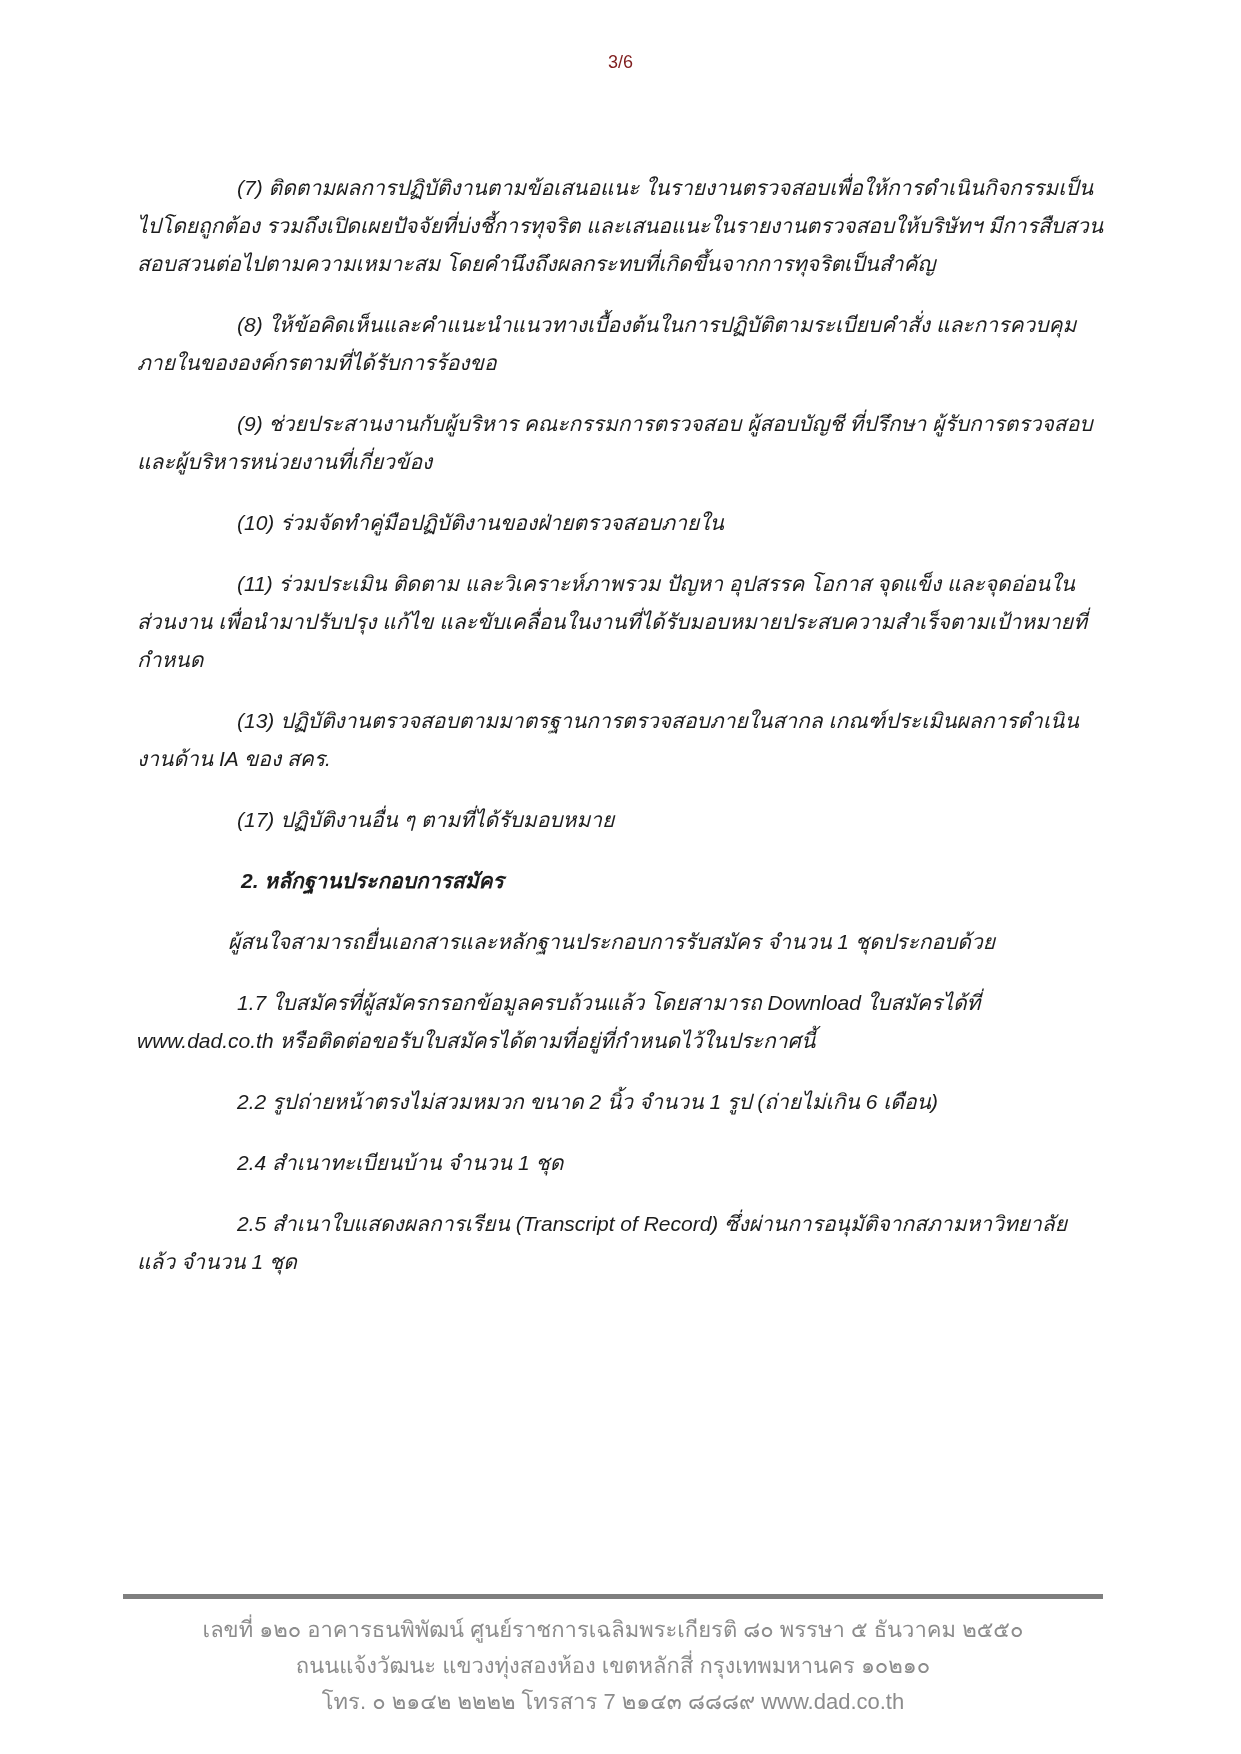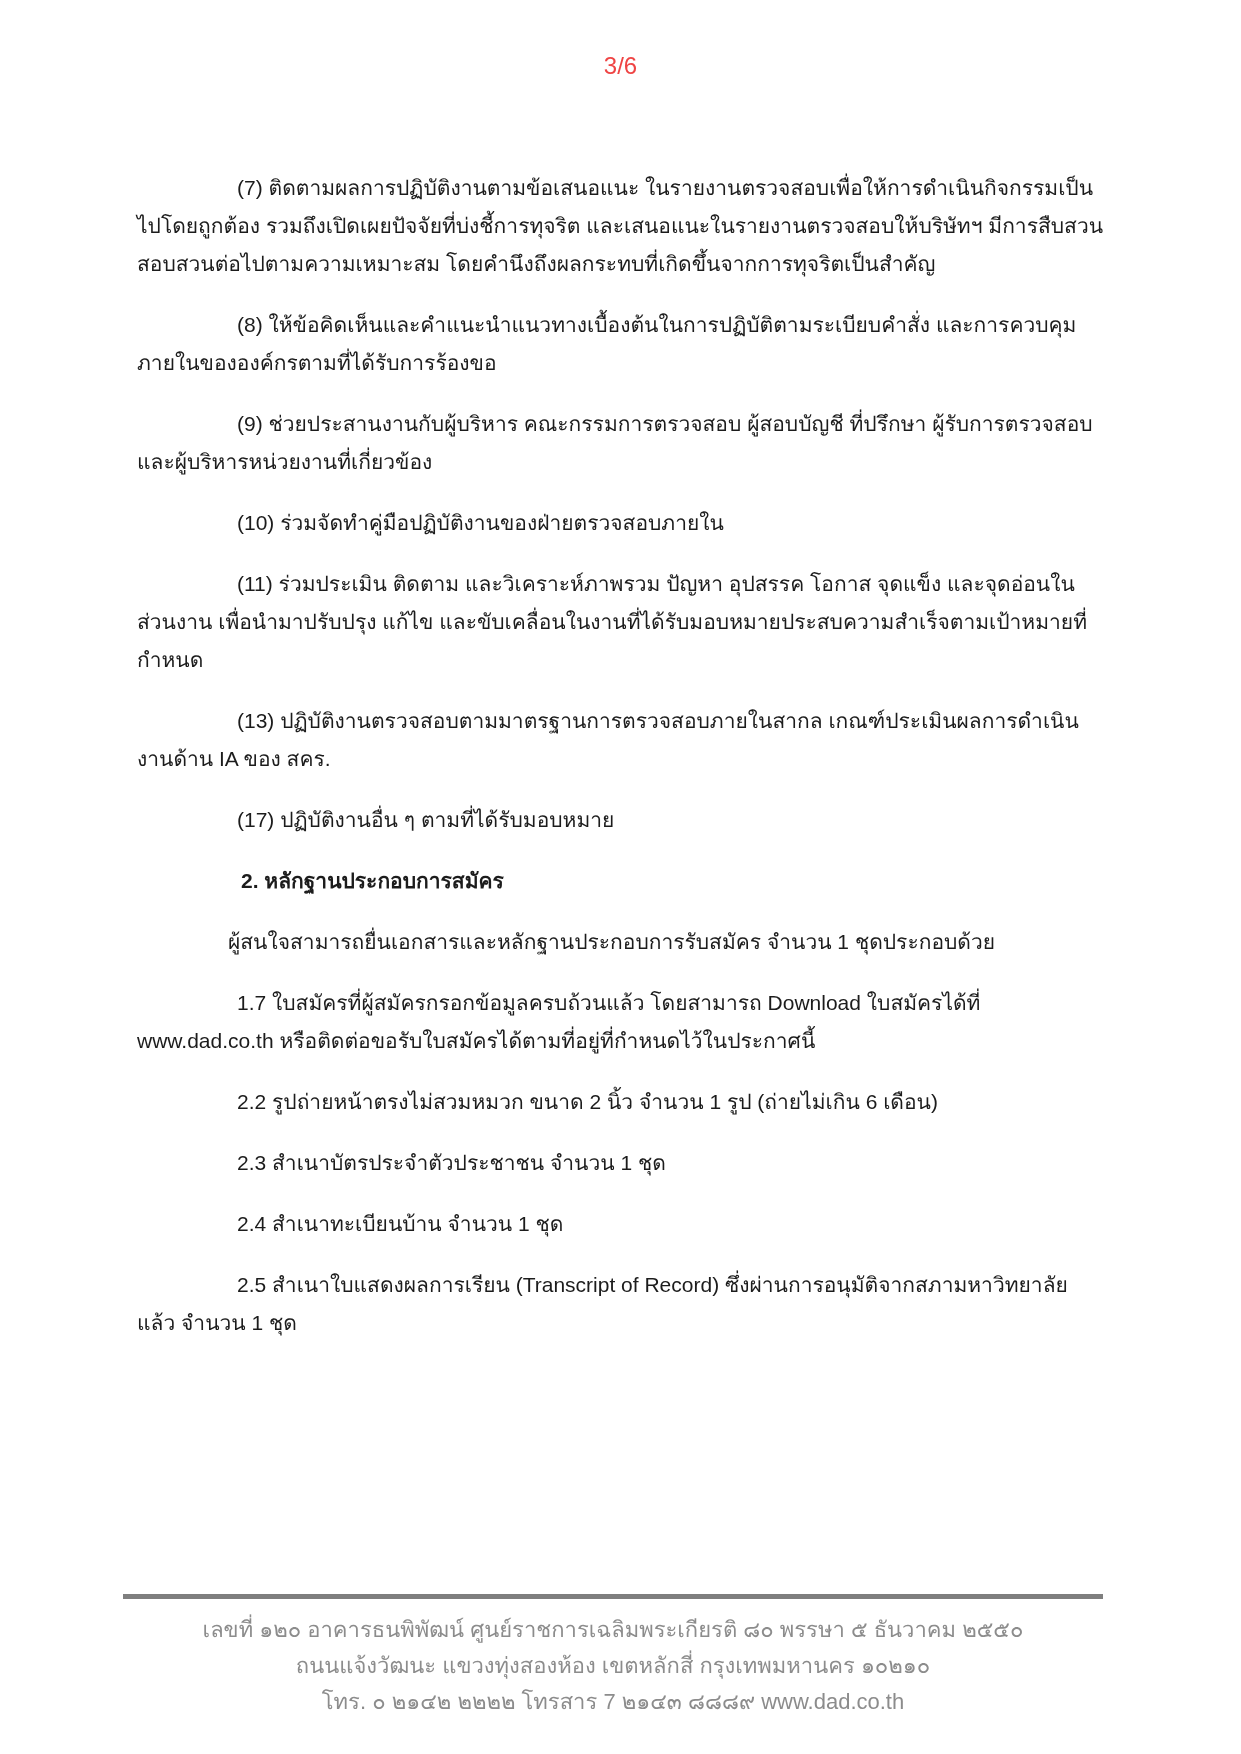--- a/index.html
+++ b/index.html
@@ -16,31 +16,32 @@
     font-family: "Liberation Sans", "DejaVu Sans", sans-serif;
     color: #1c1c1c;
     overflow: hidden;
   }
   .page-number {
     position: absolute;
     top: 52px;
     left: 0;
     width: 100%;
     text-align: center;
-    font-size: 24px;
-    color: #ef4444;
+    font-size: 18px;
+    color: #7f1d1d;
   }
   .content {
     position: absolute;
     top: 169px;
     left: 137px;
     width: 967px;
     font-size: 21px;
     line-height: 38px;
     text-align: left;
+    font-style: italic;
   }
   .content p {
     margin: 0 0 23px 0;
     text-indent: 100px;
   }
   .content p.section-heading {
     font-weight: bold;
     text-indent: 104px;
     margin-bottom: 23px;
   }
@@ -83,21 +84,20 @@
     <p>(10) ร่วมจัดทำคู่มือปฏิบัติงานของฝ่ายตรวจสอบภายใน</p>
     <p>(11) ร่วมประเมิน ติดตาม และวิเคราะห์ภาพรวม ปัญหา อุปสรรค โอกาส จุดแข็ง และจุดอ่อนในส่วนงาน เพื่อนำมาปรับปรุง แก้ไข และขับเคลื่อนในงานที่ได้รับมอบหมายประสบความสำเร็จตามเป้าหมายที่กำหนด</p>
     <p>(13) ปฏิบัติงานตรวจสอบตามมาตรฐานการตรวจสอบภายในสากล เกณฑ์ประเมินผลการดำเนินงานด้าน IA ของ สคร.</p>
     <p>(17) ปฏิบัติงานอื่น ๆ ตามที่ได้รับมอบหมาย</p>
 
     <p class="section-heading">2. หลักฐานประกอบการสมัคร</p>
     <p class="section-intro">ผู้สนใจสามารถยื่นเอกสารและหลักฐานประกอบการรับสมัคร จำนวน 1 ชุดประกอบด้วย</p>
 
     <p>1.7 ใบสมัครที่ผู้สมัครกรอกข้อมูลครบถ้วนแล้ว โดยสามารถ Download ใบสมัครได้ที่ www.dad.co.th หรือติดต่อขอรับใบสมัครได้ตามที่อยู่ที่กำหนดไว้ในประกาศนี้</p>
     <p>2.2 รูปถ่ายหน้าตรงไม่สวมหมวก ขนาด 2 นิ้ว จำนวน 1 รูป (ถ่ายไม่เกิน 6 เดือน)</p>
-    <p>2.3 สำเนาบัตรประจำตัวประชาชน จำนวน 1 ชุด</p>
     <p>2.4 สำเนาทะเบียนบ้าน จำนวน 1 ชุด</p>
     <p>2.5 สำเนาใบแสดงผลการเรียน (Transcript of Record) ซึ่งผ่านการอนุมัติจากสภามหาวิทยาลัยแล้ว จำนวน 1 ชุด</p>
   </div>
 
   <div class="footer-divider"></div>
 
   <div class="footer">
     <div>เลขที่ ๑๒๐ อาคารธนพิพัฒน์ ศูนย์ราชการเฉลิมพระเกียรติ ๘๐ พรรษา ๕ ธันวาคม ๒๕๕๐</div>
     <div>ถนนแจ้งวัฒนะ แขวงทุ่งสองห้อง เขตหลักสี่ กรุงเทพมหานคร ๑๐๒๑๐</div>
     <div>โทร. ๐ ๒๑๔๒ ๒๒๒๒ โทรสาร 7 ๒๑๔๓ ๘๘๘๙ www.dad.co.th</div>

